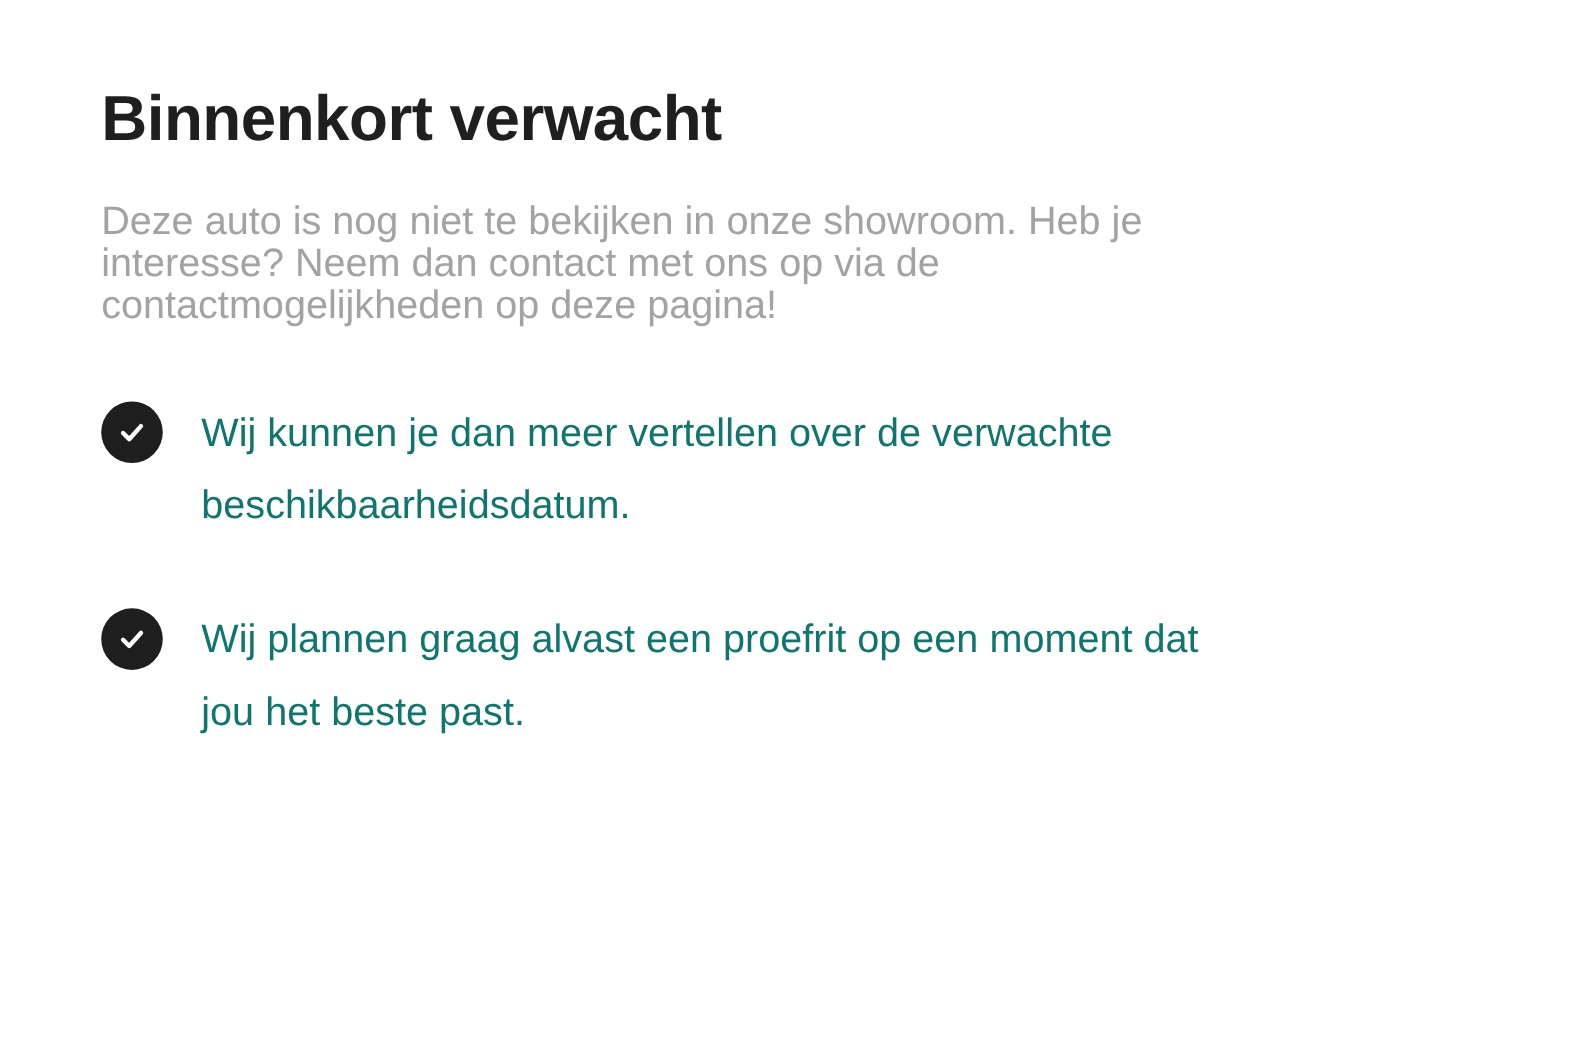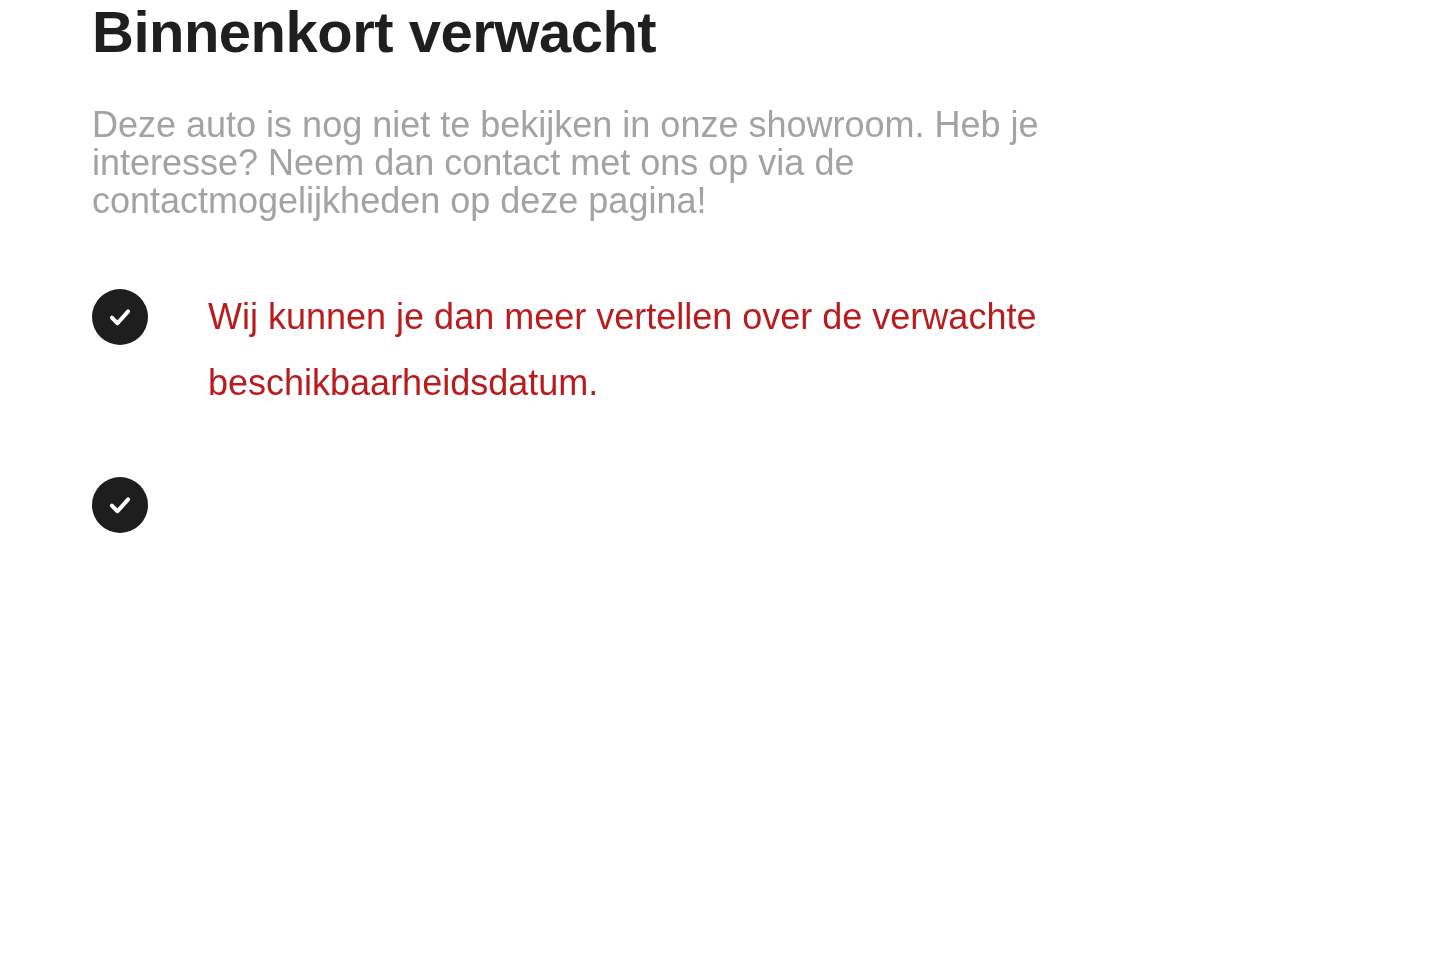--- a/index.html
+++ b/index.html
@@ -7,20 +7,21 @@
   html, body {
     width: 1440px;
     height: 960px;
     background: #ffffff;
     font-family: "Liberation Sans", sans-serif;
     overflow: hidden;
   }
 
   .section {
     padding-left: 92px;
+    padding-top: 76px;
     width: 1440px;
   }
 
   .section-title {
     font-size: 58px;
     font-weight: 700;
     line-height: 1.1;
     letter-spacing: -0.5px;
     color: #1f1f1f;
   }
@@ -60,26 +61,26 @@
     margin-top: 5px;
   }
 
   .check-circle svg {
     width: 30px;
     height: 30px;
     display: block;
   }
 
   .benefit-text {
-    margin-left: 60px;
+    margin-left: 35px;
     max-width: 910px;
     font-size: 36px;
     line-height: 66px;
     font-weight: 400;
-    color: #b91c1c;
+    color: #0f766e;
   }
 </style>
 </head>
 <body>
 
 <main class="section">
 
   <h1 class="section-title">Binnenkort verwacht</h1>
 
   <p class="section-intro">Deze auto is nog niet te bekijken in onze showroom. Heb je interesse? Neem dan contact met ons op via de contactmogelijkheden op deze pagina!</p>
@@ -94,17 +95,18 @@
       </span>
       <span class="benefit-text">Wij kunnen je dan meer vertellen over de verwachte beschikbaarheidsdatum.</span>
     </li>
 
     <li class="benefit-item">
       <span class="check-circle">
         <svg viewBox="0 0 24 24" fill="none" xmlns="http://www.w3.org/2000/svg">
           <path d="M5.5 12.5 L10 17 L18.5 7.5" stroke="#ffffff" stroke-width="3.2" stroke-linecap="round" stroke-linejoin="round"></path>
         </svg>
       </span>
+      <span class="benefit-text">Wij plannen graag alvast een proefrit op een moment dat jou het beste past.</span>
     </li>
 
   </ul>
 
 </main>
 
 </body></html>

